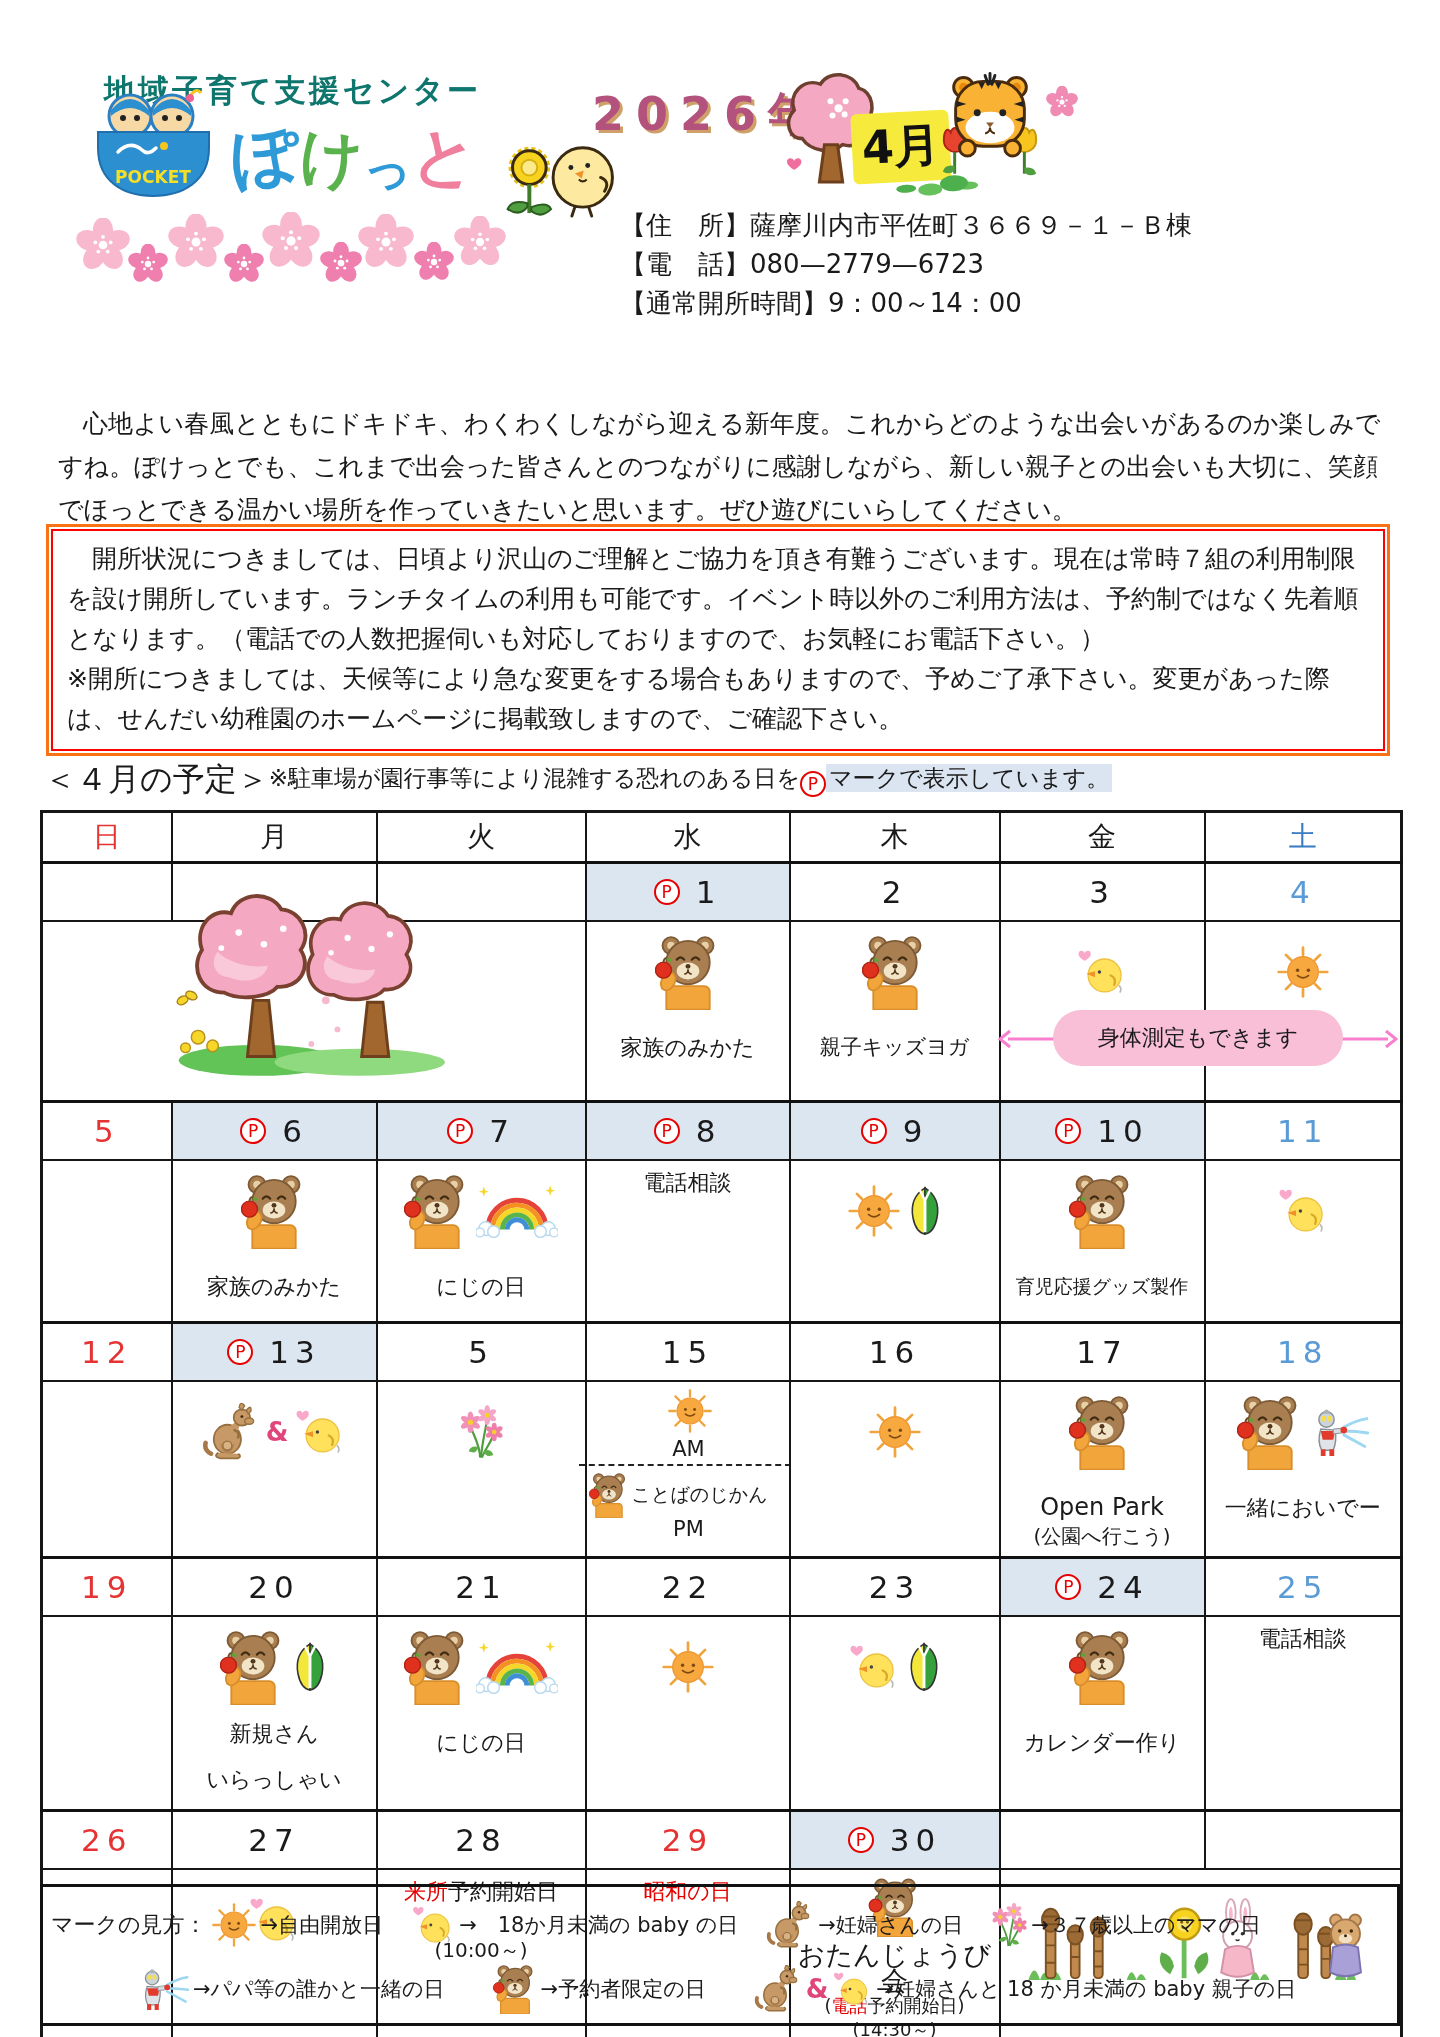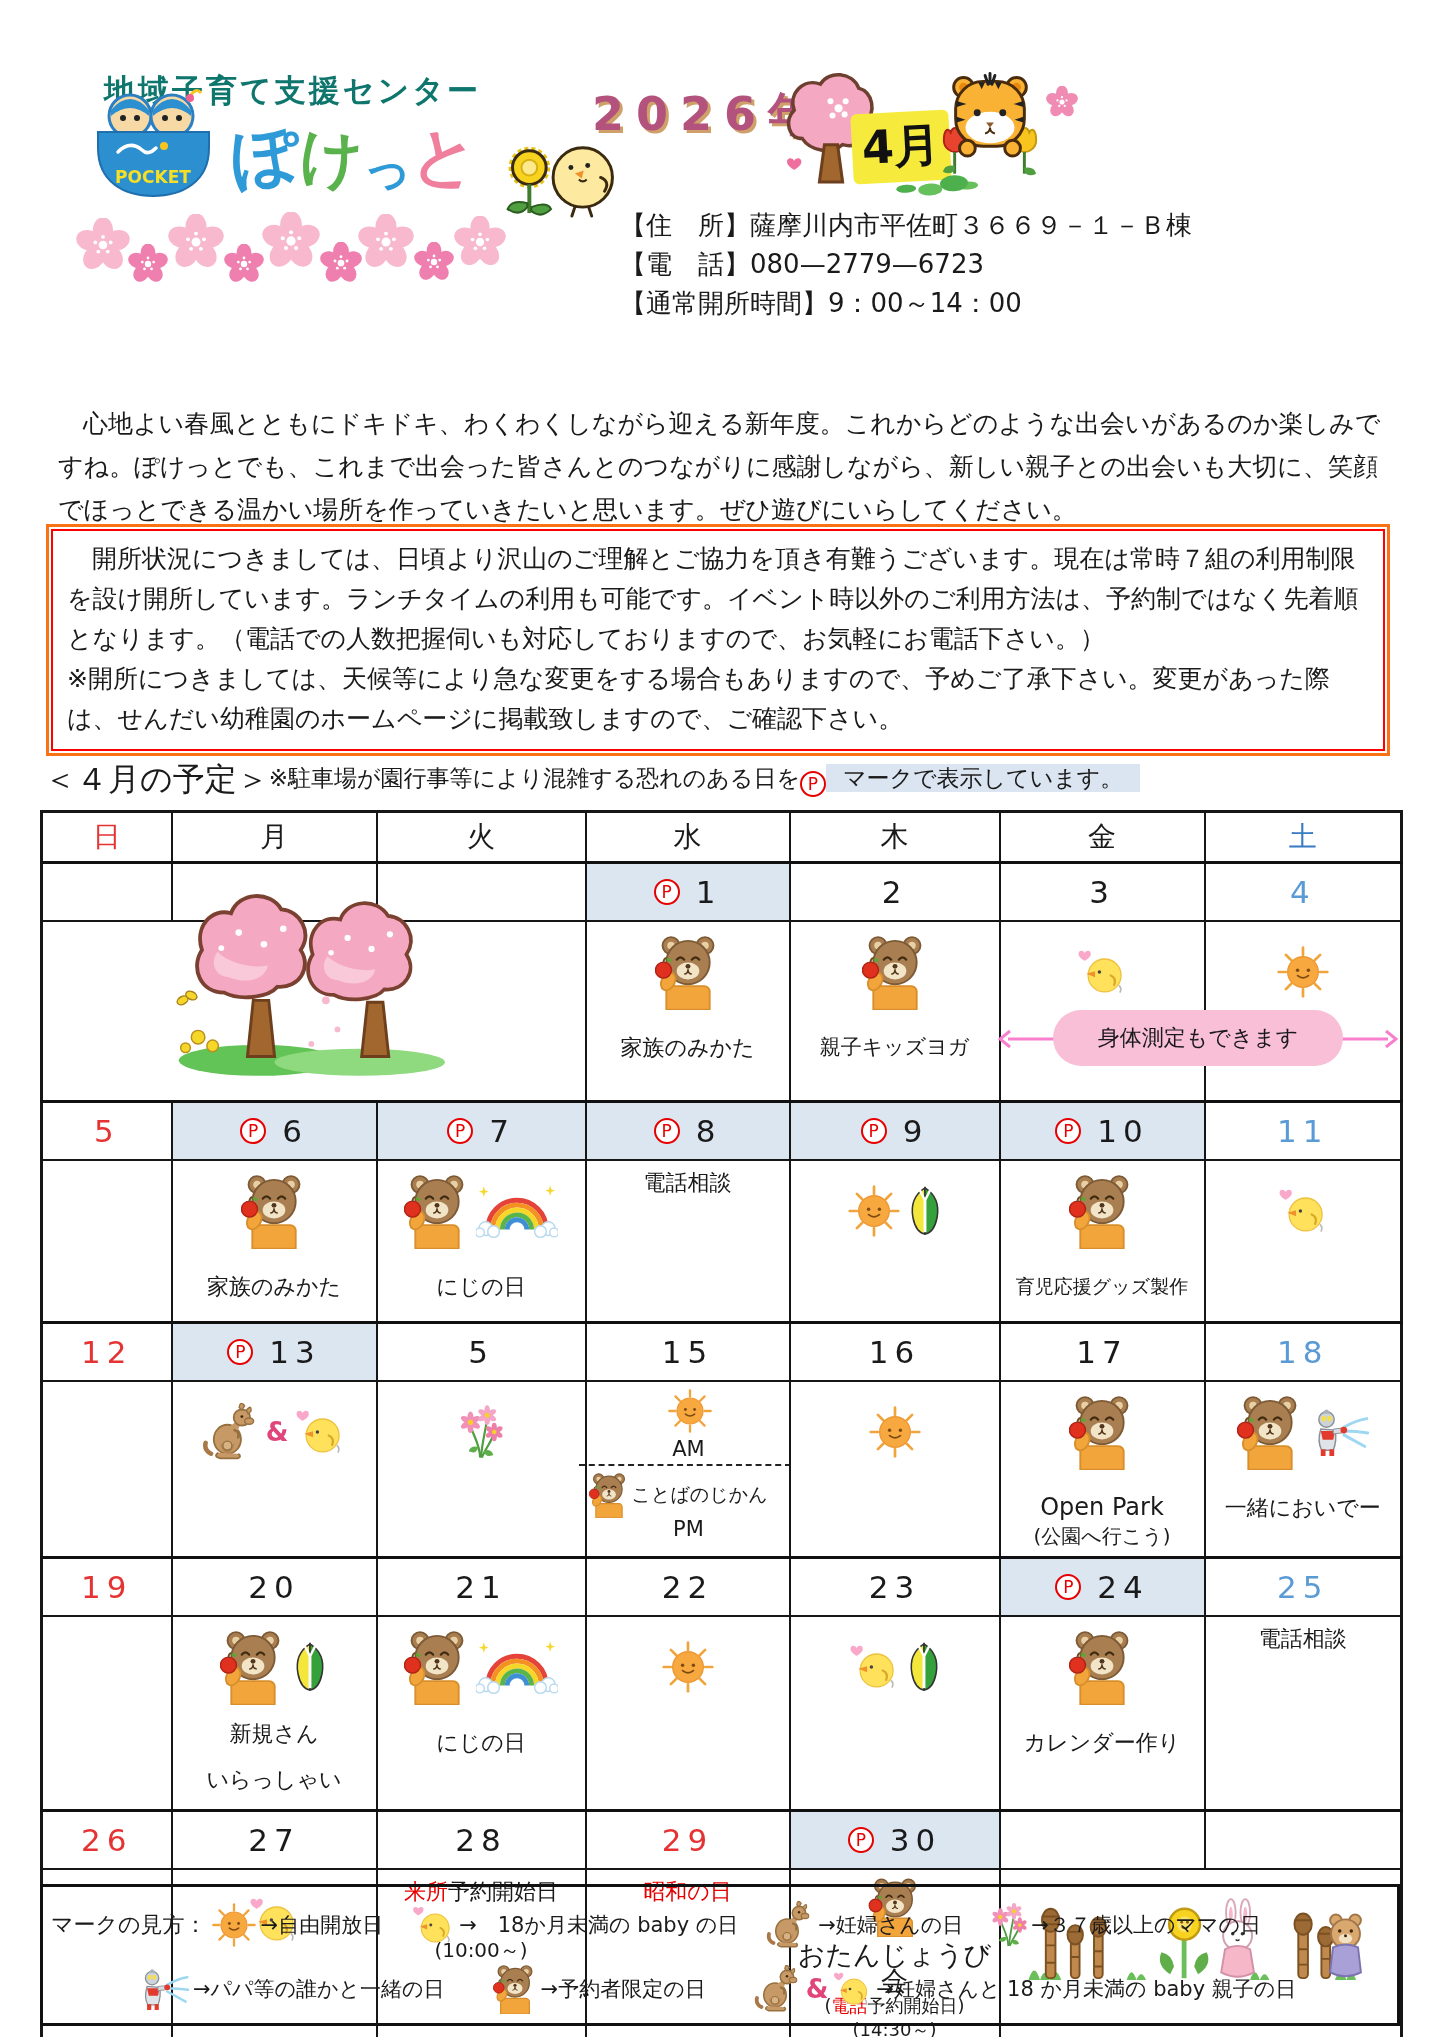--- a/index.html
+++ b/index.html
@@ -29,21 +29,21 @@
   
   .intro{left:58px;top:402px;width:1332px;font-size:25px;line-height:43px;margin:0;}
   
   .notice{left:46px;top:524px;width:1344px;border:3px solid #f97316;padding:2px;box-sizing:border-box;}
   .notice-inner{border:2px solid #ff0000;padding:8px 14px 10px;font-size:25px;line-height:40px;}
   .notice-inner p{margin:0;}
   
   .sched{left:44px;top:758px;display:flex;align-items:center;white-space:nowrap;}
   .sched-title{font-size:32px;}
   .sched-note{font-size:23px;}
-  .hlbg{background:#dbe5f1;padding:1px 17px;}
+  .hlbg{background:#dbe5f1;padding:1px 3px;}
   .pmark{display:inline-block;width:26px;height:26px;border:2px solid #e60000;border-radius:50%;
         color:#e60000;font-size:17px;line-height:23px;text-align:center;box-sizing:border-box;
         background:#fff;vertical-align:-4px;}
   
   .calwrap{left:40px;top:810px;width:1360px;}
   table{border-collapse:collapse;table-layout:fixed;width:1360px;border:3px solid #161616;}
   th,td{border:2px solid #161616;}
   tr.dayhead th{height:46px;font-size:28px;font-weight:normal;}
   th.sun{color:#e53333;}th.sat{color:#3a7cc4;}
   tr.daterow td{height:54px;border-top:3px solid #111;background:#fff;}

